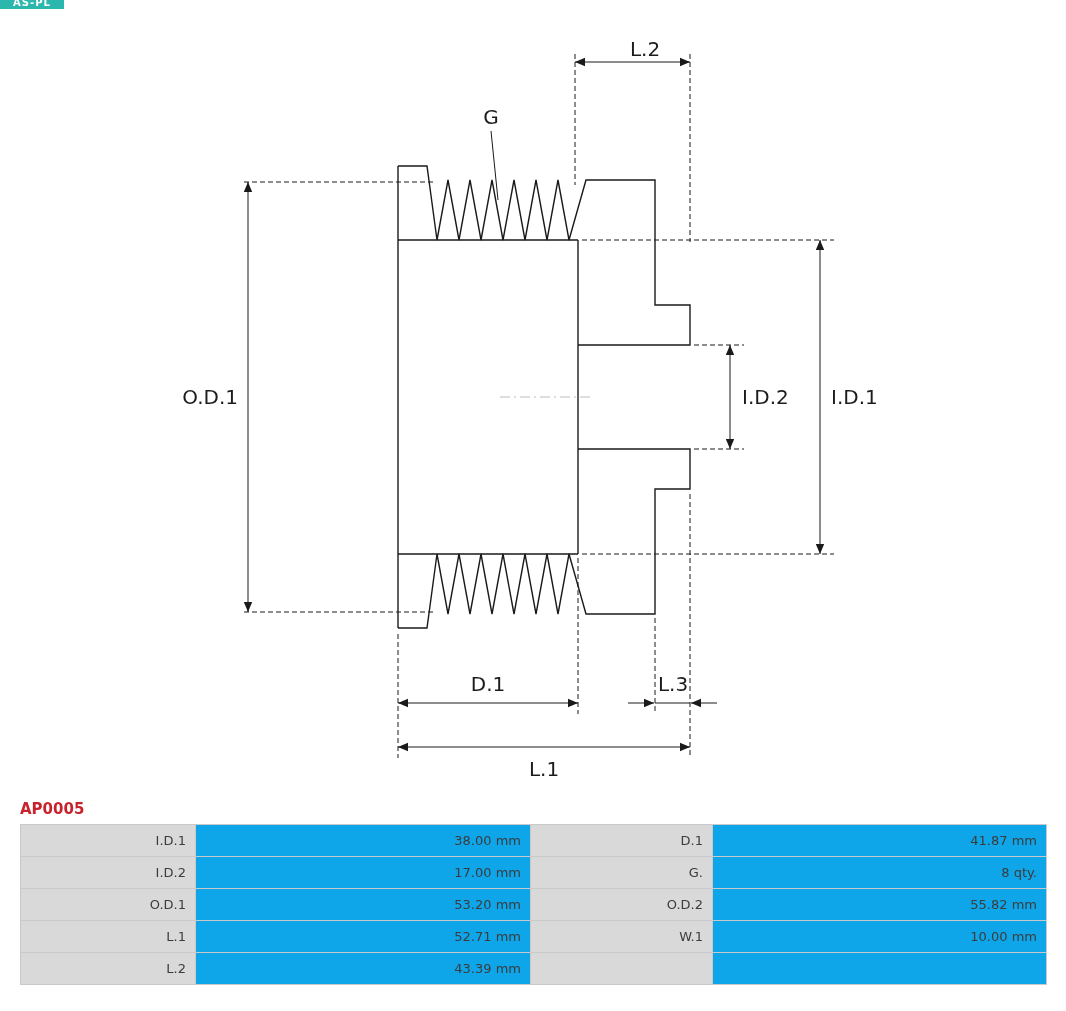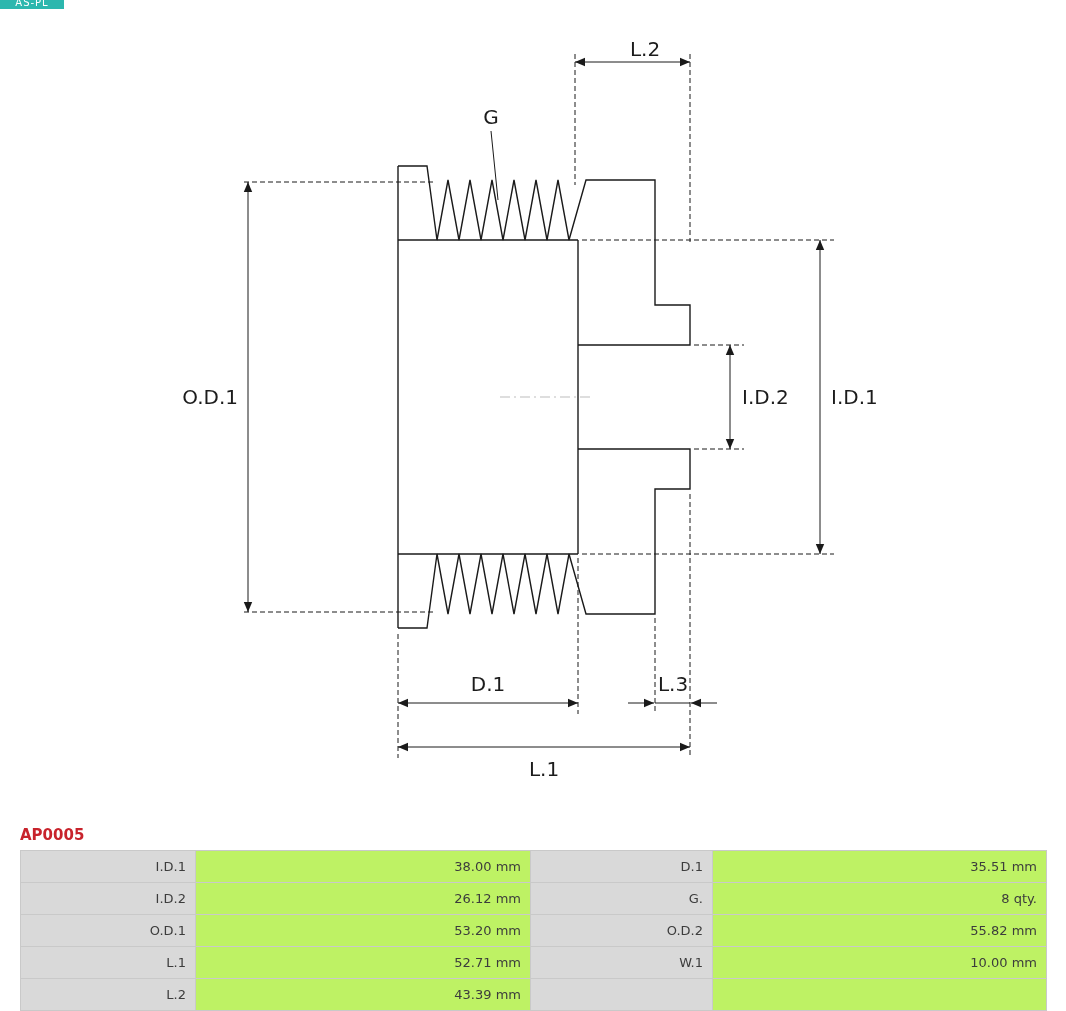--- a/index.html
+++ b/index.html
@@ -4,43 +4,43 @@
 <style>
   html,body{margin:0;padding:0;background:#fff;}
   body{
     width:1066px;height:1011px;position:relative;
     font-family:"DejaVu Sans","Liberation Sans",sans-serif;
     color:#1c1c1c;overflow:hidden;
   }
   .brand-logo{
     position:absolute;top:0;left:0;width:64px;height:9px;
     background:#2cb7ae;overflow:hidden;color:#fff;
-    font-size:10px;font-weight:normal;line-height:14px;
+    font-size:10px;font-weight:bold;line-height:14px;
     text-align:center;letter-spacing:1px;
   }
   .brand-logo span{position:relative;top:-4px;}
   svg.drawing{display:block;}
   svg .outline{fill:none;stroke:#1a1a1a;stroke-width:1.4;stroke-linejoin:miter;}
   svg .dim{stroke:#1a1a1a;stroke-width:1;fill:none;}
   svg .ext{stroke:#1a1a1a;stroke-width:1;fill:none;stroke-dasharray:5 3;}
   svg .centerline{stroke:#bdbdbd;stroke-width:1;fill:none;stroke-dasharray:10 4 2 4;}
   svg text{font-family:"DejaVu Sans","Liberation Sans",sans-serif;font-size:20px;fill:#1c1c1c;}
   .part-number{
-    margin:26px 0 6px 20px;font-size:15px;font-weight:bold;color:#c8232c;
+    margin:0 0 6px 20px;font-size:15px;font-weight:bold;color:#c8232c;
   }
   table.spec{
     border-collapse:collapse;margin:0 20px;width:1026px;table-layout:fixed;
     font-size:13px;color:#3c3c3c;
   }
   table.spec td{
     border:1px solid #c9c9c9;height:31px;padding:0 9px 0 4px;
     text-align:right;white-space:nowrap;overflow:hidden;
   }
   table.spec td.lbl{background:#d9d9d9;}
-  table.spec td.val{background:#bef264;text-align:right;}
+  table.spec td.val{background:#0ea5e9;text-align:right;}
 </style>
 </head>
 <body>
 
 <div class="brand-logo">
   <span>AS-PL</span>
 </div>
 
 <svg class="drawing" width="1066" height="800" viewBox="0 0 1066 800" xmlns="http://www.w3.org/2000/svg">
   <defs>
@@ -125,25 +125,25 @@
     <col style="width:175px">
       <col style="width:335px">
       <col style="width:182px">
       <col style="width:334px">
   </colgroup>
   <tbody>
     <tr>
       <td class="lbl">I.D.1</td>
       <td class="val">38.00 mm</td>
       <td class="lbl">D.1</td>
-      <td class="val">35.51 mm</td>
+      <td class="val">41.87 mm</td>
     </tr>
     <tr>
       <td class="lbl">I.D.2</td>
-      <td class="val">26.12 mm</td>
+      <td class="val">17.00 mm</td>
       <td class="lbl">G.</td>
       <td class="val">8 qty.</td>
     </tr>
     <tr>
       <td class="lbl">O.D.1</td>
       <td class="val">53.20 mm</td>
       <td class="lbl">O.D.2</td>
       <td class="val">55.82 mm</td>
     </tr>
     <tr>

